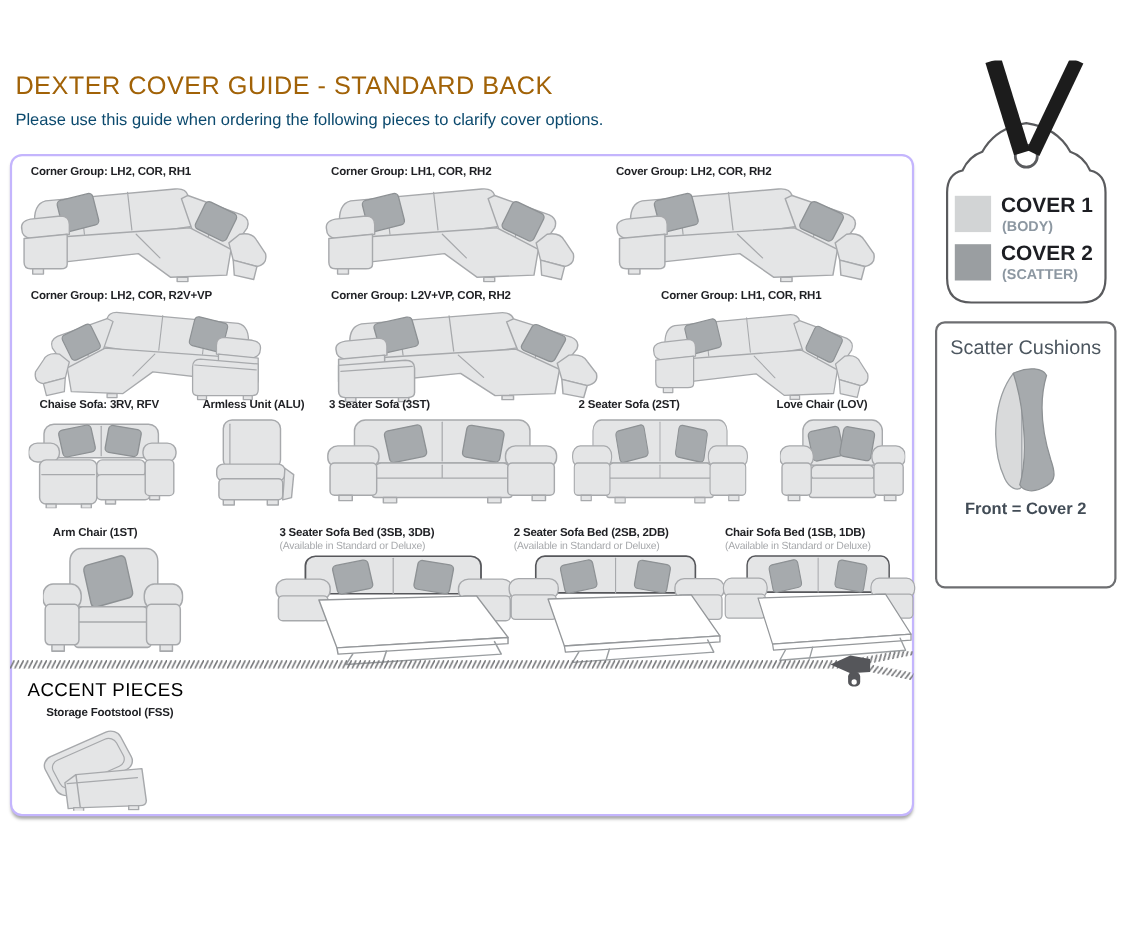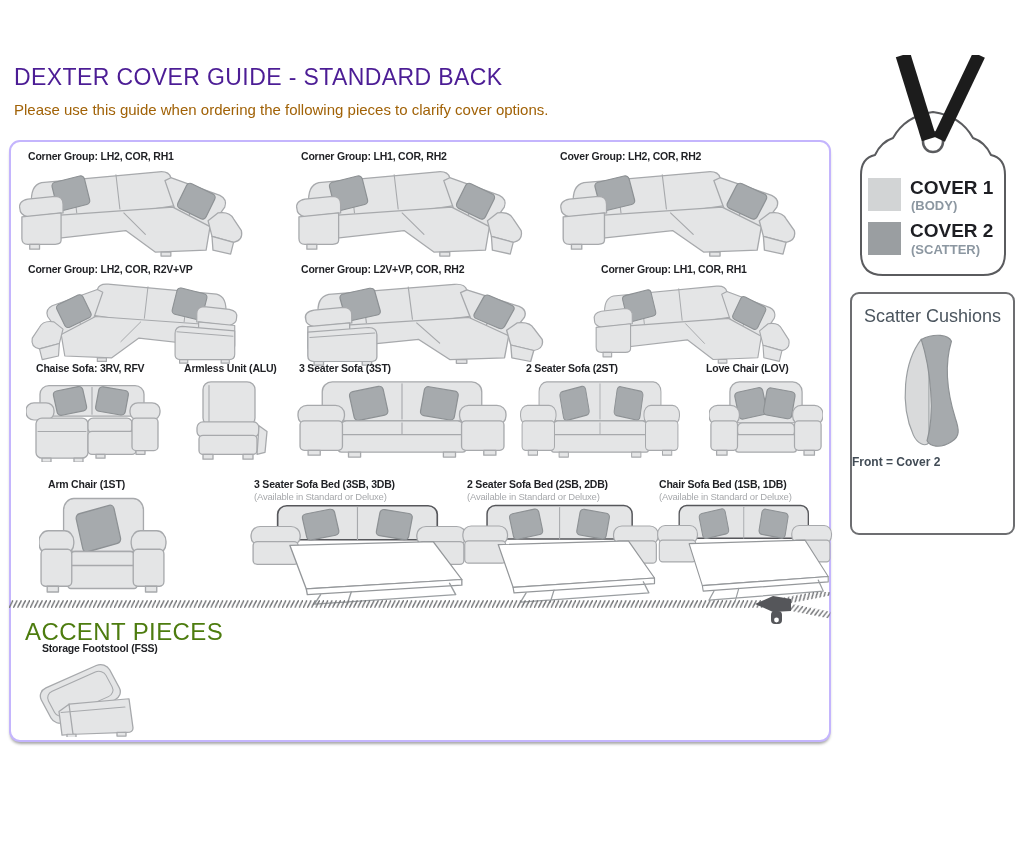--- a/index.html
+++ b/index.html
@@ -2,50 +2,50 @@
 <html><head>
 <meta charset="utf-8">
 <style>
   html,body{margin:0;padding:0;}
   body{
     width:1024px;height:841px;position:relative;background:#ffffff;
     font-family:"Liberation Sans", sans-serif;overflow:hidden;
     -webkit-font-smoothing:antialiased;
   }
   .abs{position:absolute;}
-  .page-title{position:absolute;left:14px;top:64px;font-size:23px;color:#4c1d95;letter-spacing:.4px;white-space:nowrap;}
-  .page-sub{position:absolute;left:14px;top:101px;font-size:15px;color:#a16207;white-space:nowrap;}
+  .page-title{position:absolute;left:14px;top:64px;font-size:23px;color:#a16207;letter-spacing:.4px;white-space:nowrap;}
+  .page-sub{position:absolute;left:14px;top:101px;font-size:15px;color:#0c4a6e;white-space:nowrap;}
   .main-panel{
     position:absolute;left:9px;top:140px;width:818px;height:598px;
     border:2px solid #c4b5fd;border-radius:11px;background:#fff;
     box-shadow:0 3px 3px -1px rgba(0,0,0,.35);
   }
   .lbl{position:absolute;font-weight:700;font-size:10.5px;color:#1f2024;letter-spacing:-.2px;white-space:nowrap;}
   .note{position:absolute;font-size:9.5px;color:#a7a9ac;letter-spacing:-.2px;white-space:nowrap;}
   .ill{position:absolute;}
-  .accent-title{position:absolute;left:14px;top:476px;font-size:24px;color:#4d7c0f;letter-spacing:.4px;white-space:nowrap;}
+  .accent-title{position:absolute;left:14px;top:476px;font-size:17px;color:#000000;letter-spacing:.4px;white-space:nowrap;}
   
   .s{fill:#e4e5e6;stroke:#a7a9ac;stroke-width:1.3;stroke-linejoin:round;stroke-linecap:round;}
   .sb{fill:#e4e5e6;stroke:#56575b;stroke-width:1.6;stroke-linejoin:round;}
   .d{fill:#a6aaad;stroke:#8d9194;stroke-width:1.2;stroke-linejoin:round;}
   .ln{fill:none;stroke:#a7a9ac;stroke-width:1.1;stroke-linecap:round;}
   .w{fill:#ffffff;stroke:#94979a;stroke-width:1.3;stroke-linejoin:round;}
   .lg{fill:none;stroke:#9a9ea1;stroke-width:1.4;stroke-linecap:round;}
   .e{fill:#d9dadb;stroke:#9a9ea1;stroke-width:1.2;}
   
   .swatch{position:absolute;width:33px;height:33px;}
   .cover-lbl{position:absolute;font-size:19px;font-weight:700;color:#1d1e23;white-space:nowrap;}
   .cover-sub{position:absolute;font-size:13px;font-weight:700;color:#8c97a1;white-space:nowrap;text-align:center;}
   
   .scatter-panel{
     position:absolute;left:850px;top:292px;width:161px;height:239px;
     border:2px solid #6d6e71;border-radius:9px;background:#fff;
   }
   .scatter-title{position:absolute;left:0;top:12px;width:100%;text-align:center;font-size:18px;color:#4c565f;}
-  .scatter-lines{position:absolute;left:0;top:158px;width:100%;text-align:left;font-size:12px;font-weight:700;color:#424c56;line-height:21.5px;}
+  .scatter-lines{position:absolute;left:0;top:158px;width:100%;text-align:center;font-size:15px;font-weight:700;color:#424c56;line-height:21.5px;}
 </style>
 </head>
 <body>
 
 <svg width="0" height="0" style="position:absolute" aria-hidden="true">
   <defs>
     <pattern id="teeth" width="4.2" height="8" patternUnits="userSpaceOnUse">
       <path d="M0 8 L4.2 0" stroke="#76777a" stroke-width="1.5"></path>
     </pattern>
 

